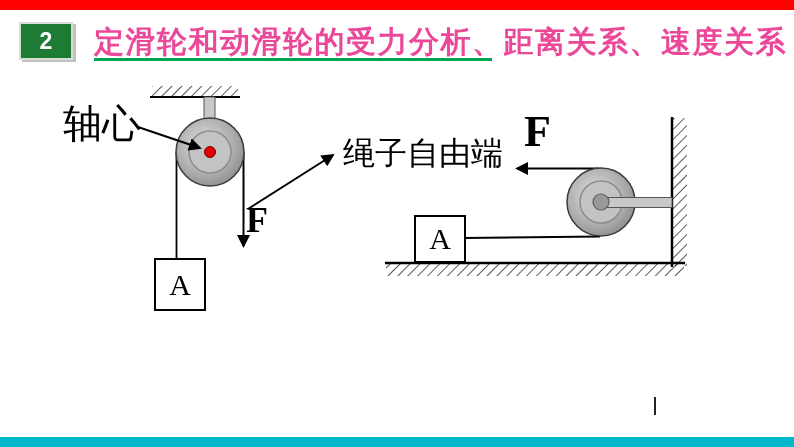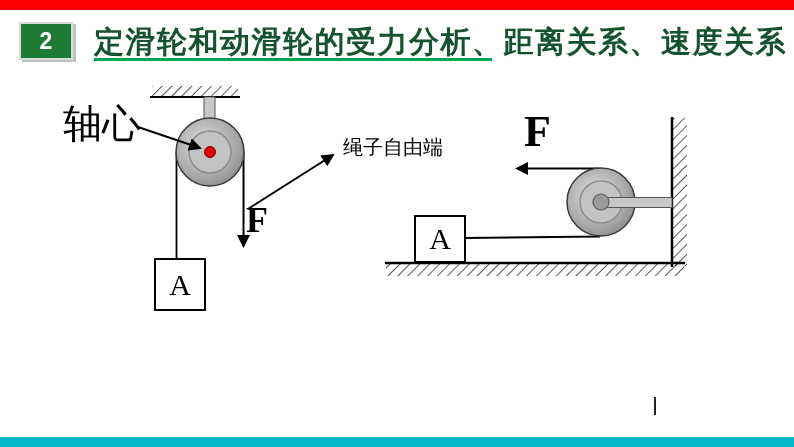--- a/index.html
+++ b/index.html
@@ -24,33 +24,33 @@
     background: var(--badge-bg, #1e7b34);
     color: #ffffff; font-size: 23px; font-weight: bold;
     display: flex; align-items: center; justify-content: center;
     border: 2px solid #d7ded7;
     box-shadow: 3px 2px 0 rgba(125,135,128,0.5);
   }
 
   .title {
     position: absolute; left: 94px; top: 22px;
     font-size: 30px; font-weight: bold; letter-spacing: 1.5px;
-    white-space: nowrap; color: #14532d;
+    white-space: nowrap; color: #ec4899;
   }
   .title-underline {
     position: absolute; left: 94px; top: 58px;
     width: 398px; height: 3px;
     background: var(--title-underline, #00a651);
   }
 
   .figure-svg { position: absolute; left: 0; top: 0; }
 
   .label { position: absolute; color: #000000; white-space: nowrap; line-height: 1; }
   .axle-label { left: 63px; top: 104px; font-size: 39px; }
-  .rope-end-label { left: 343px; top: 137px; font-size: 20px; text-align: center; }
+  .rope-end-label { left: 343px; top: 137px; font-size: 32px; text-align: center; }
 
   .force { font-family: "Liberation Serif", serif; font-weight: bold; }
   .force-left { left: 246px; top: 202px; font-size: 36px; }
   .force-right { left: 524px; top: 110px; font-size: 44px; }
 
   .block {
     position: absolute; background: #ffffff; border: 2px solid #000000;
     display: flex; align-items: center; justify-content: center;
     font-family: "Liberation Serif", serif; font-size: 30px; color: #000;
   }

